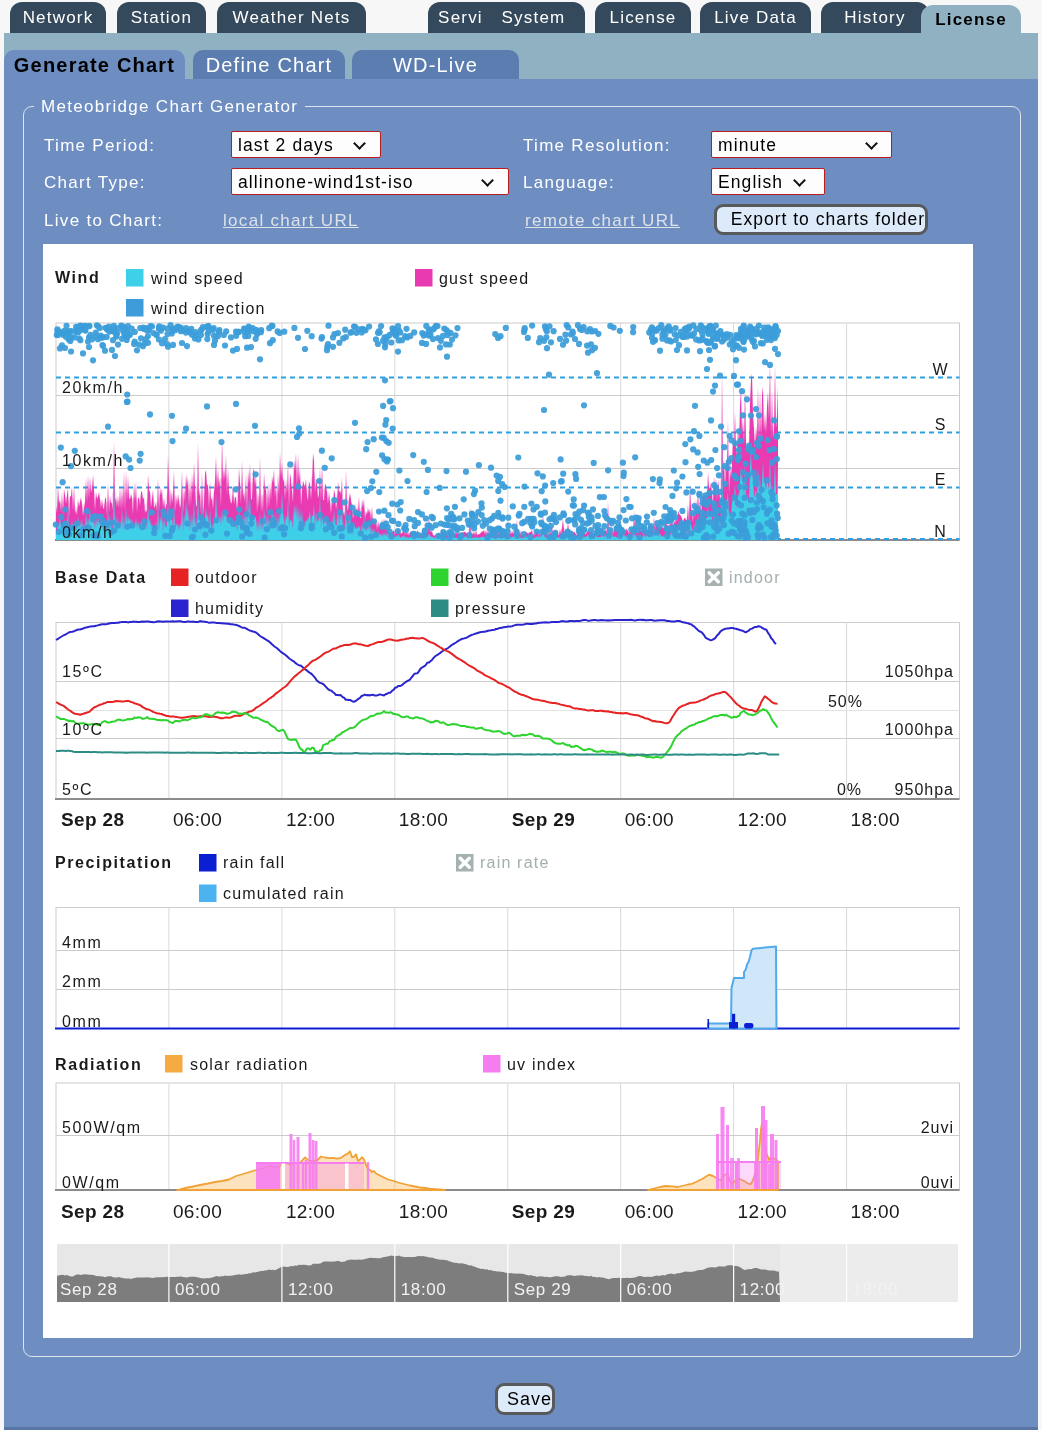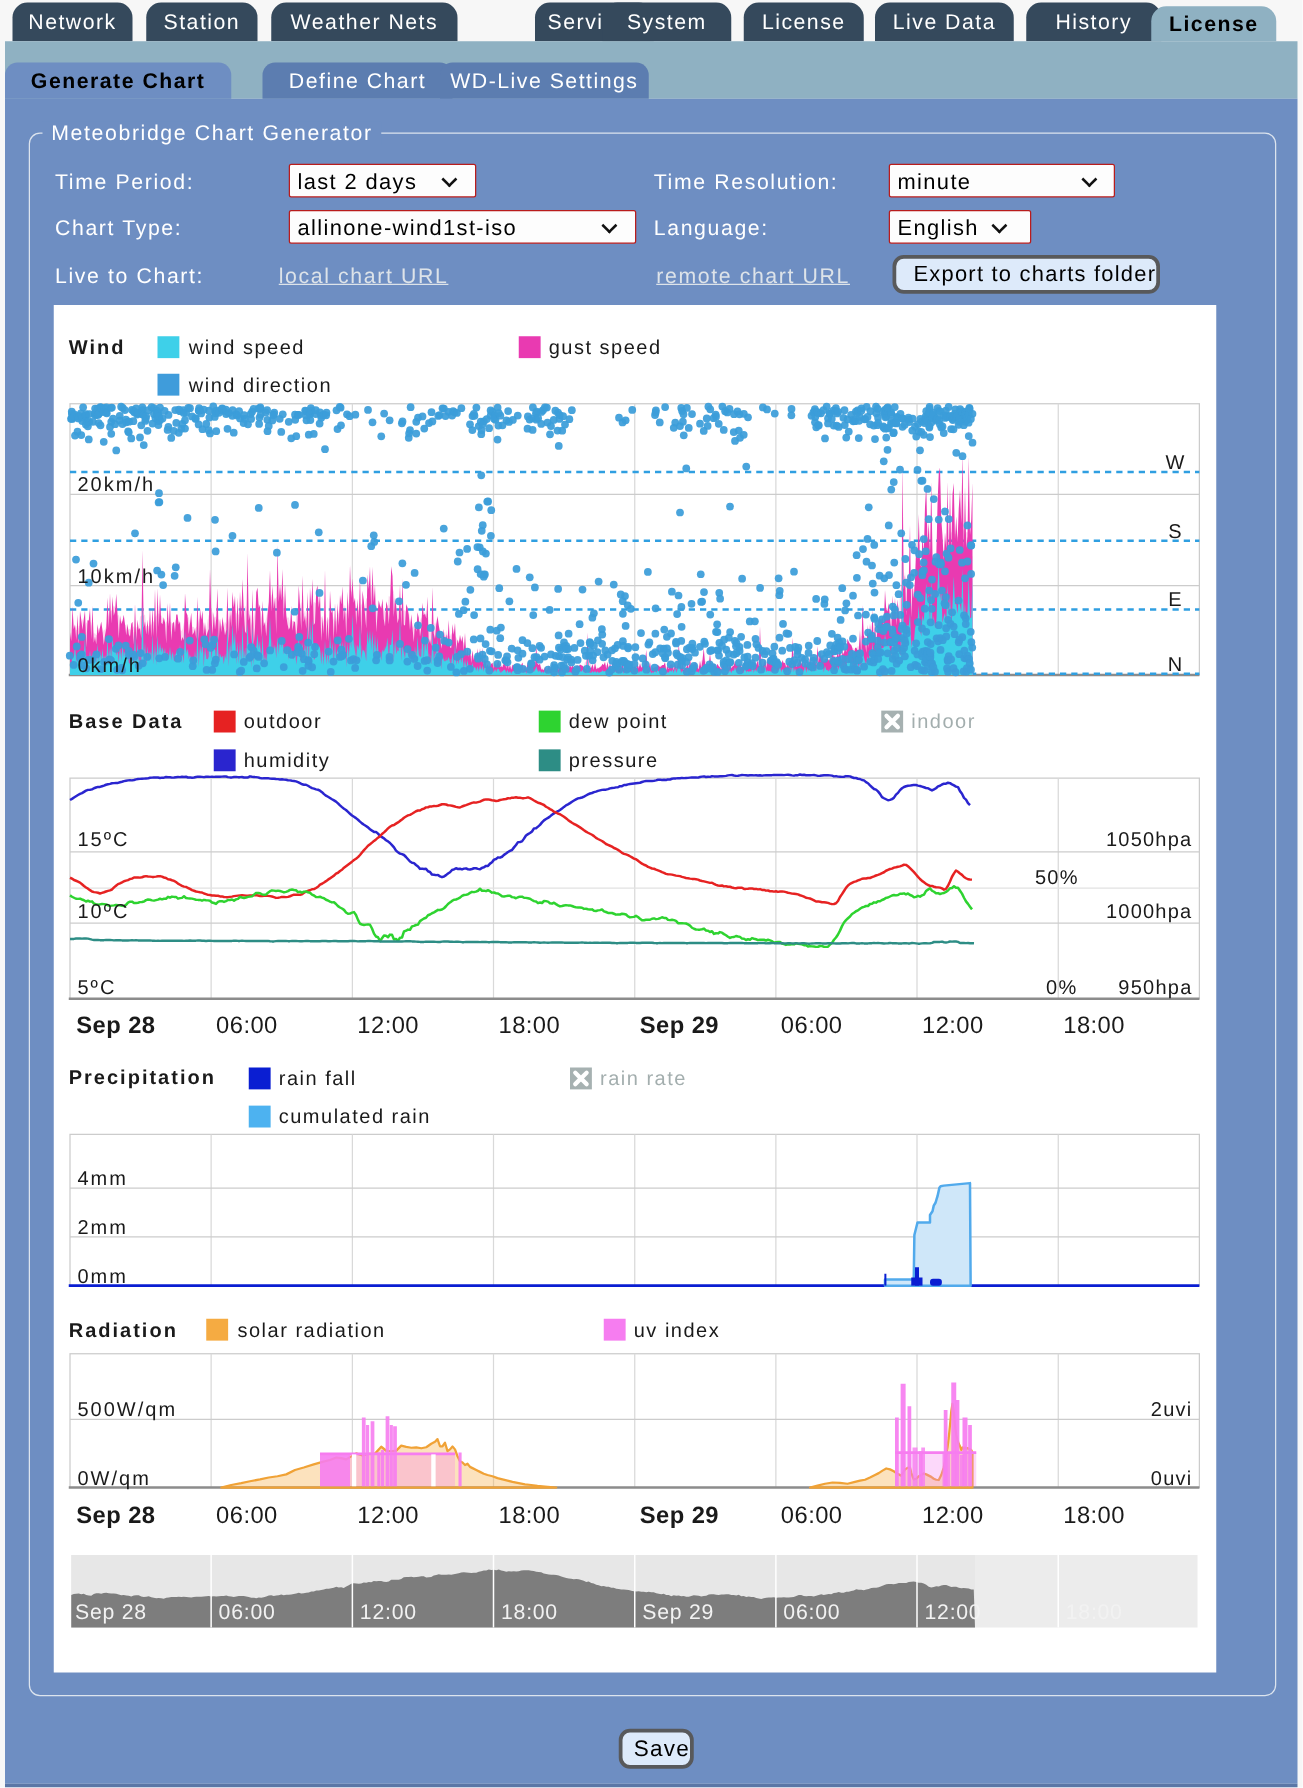--- a/index.html
+++ b/index.html
@@ -6,21 +6,21 @@
 body { width:1042px; height:1430px; background:#f7f7f7; position:relative;
        font-family:"Liberation Sans", sans-serif; overflow:hidden; }
 .tabs1 { position:absolute; top:2px; left:10px; height:31px; white-space:nowrap; }
 .t1 { position:absolute; top:0; background:#35495c; color:#ffffff; text-align:center;
       border-radius:12px 12px 0 0; height:31px; line-height:32px;
       font-size:17px; letter-spacing:1.2px; }
 .t1.active { background:#8fb1c2; color:#000000; font-weight:bold; height:28px; line-height:29px;
              top:3px; }
 .strip { position:absolute; top:33px; left:4px; width:1034px; height:46px; background:#8fb1c2; }
 .t2 { position:absolute; top:17px; height:29px; line-height:30px; text-align:center;
-      border-radius:10px 10px 0 0; font-size:17px; letter-spacing:1.2px; color:#ffffff;
+      border-radius:10px 10px 0 0; font-size:20px; letter-spacing:1.2px; color:#ffffff;
       background:#5c7db0; }
 .t2.active { background:#6e8ec2; color:#000000; font-weight:bold; }
 .bodyblue { position:absolute; top:79px; left:4px; width:1034px; height:1348px; background:#6e8ec2; }
 .fs { position:absolute; top:106px; left:23px; width:998px; height:1251px;
       border:1px solid #dce4ee; border-radius:9px; }
 .legend { position:absolute; top:97px; left:34px; background:#6e8ec2; padding:0 7px;
           color:#ffffff; font-size:17px; letter-spacing:1.3px; line-height:19px; }
 .lbl { position:absolute; color:#ffffff; font-size:17px; letter-spacing:1.3px; }
 select { position:absolute; height:27px; background:#fdfdfd; border:1px solid #b91c1c;
          border-radius:2px; font-family:"Liberation Sans",sans-serif; font-size:17.5px;
@@ -44,21 +44,21 @@
 <span class="t1" style="left:207px; width:149px;">Weather Nets</span>
 <span class="t1" style="left:382px; width:95px;margin-left:36px;">Services</span>
 <span class="t1" style="left:472px; width:103px;">System</span>
 <span class="t1" style="left:585px; width:96px;">License</span>
 <span class="t1" style="left:690px; width:111px;">Live Data</span>
 <span class="t1" style="left:811px; width:108px;">History</span>
 <span class="t1 active" style="left:911px; width:100px;">License</span>
 </div>
 <div class="strip">
   <div class="t2 active" style="left:0px; width:181px;">Generate Chart</div>
-  <div class="t2" style="left:206px; width:152px;">Define Chart</div>
+  <div class="t2" style="left:189px; width:152px;">Define Chart</div>
   <div class="t2" style="left:348px; width:167px;">WD-Live Settings</div>
 </div>
 <div class="bodyblue"></div>
 <div class="fs"></div>
 <div class="legend">Meteobridge Chart Generator</div>
 
 <span class="lbl" style="left:44px; top:136px;">Time Period:</span>
 <select style="left:231px; top:131px; width:150px;"><option>last 2 days</option></select>
 <span class="chev" style="left:355px; top:139px;"></span>
 <span class="lbl" style="left:523px; top:136px;">Time Resolution:</span>

